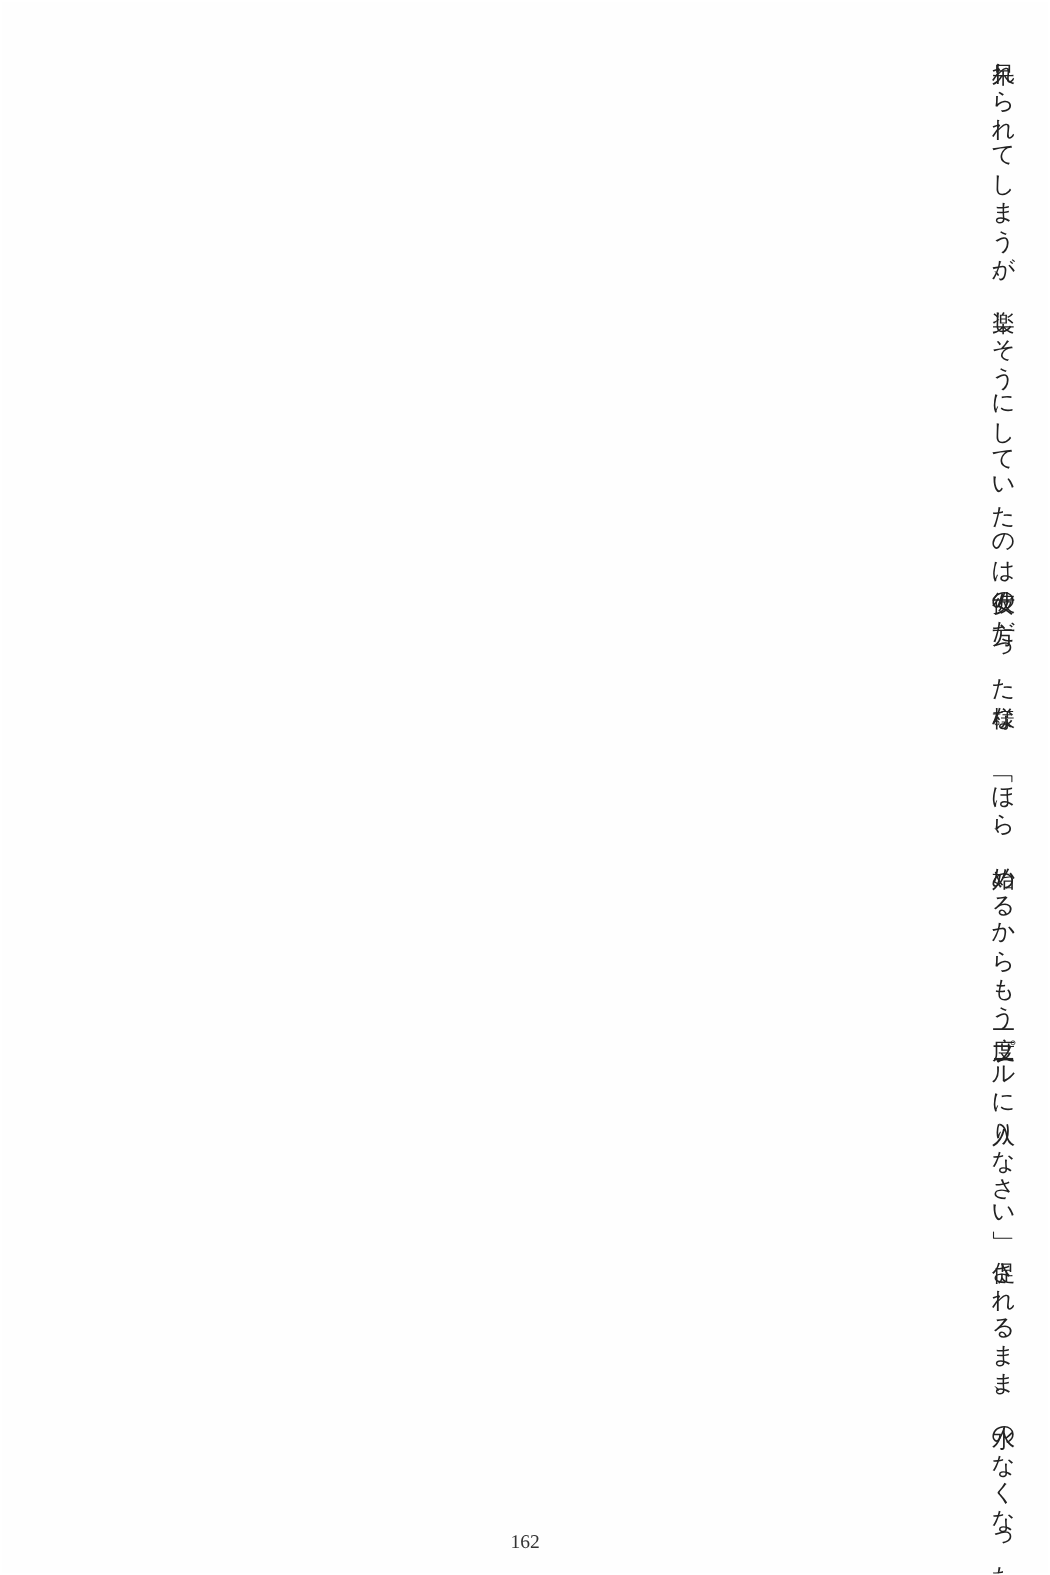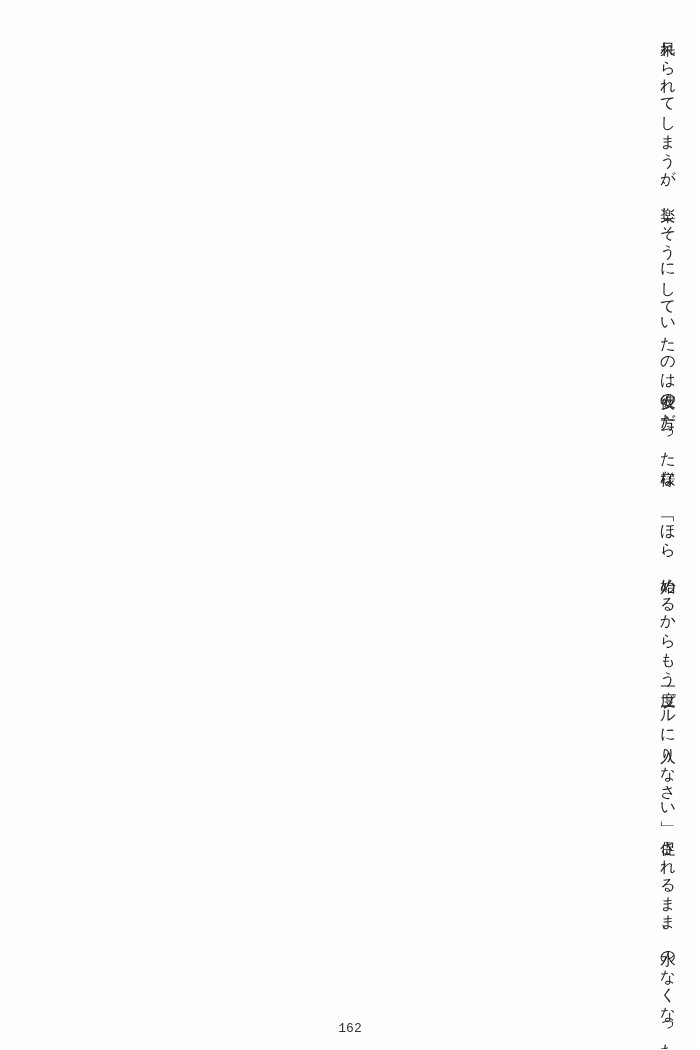--- a/index.html
+++ b/index.html
@@ -62,21 +62,21 @@
     padding-top: 17px;
   }
 
   #page-number {
     position: absolute;
     bottom: 14px;
     left: 0;
     width: 700px;
     text-align: center;
     font-size: 13px;
-    font-family: Liberation Mono, monospace;
+    font-family: Liberation Serif, serif;
     color: #333;
     writing-mode: horizontal-tb;
     margin-top: 48px;
   }
 
   
   #page::after {
     content: "";
     position: absolute;
     inset: 0;

